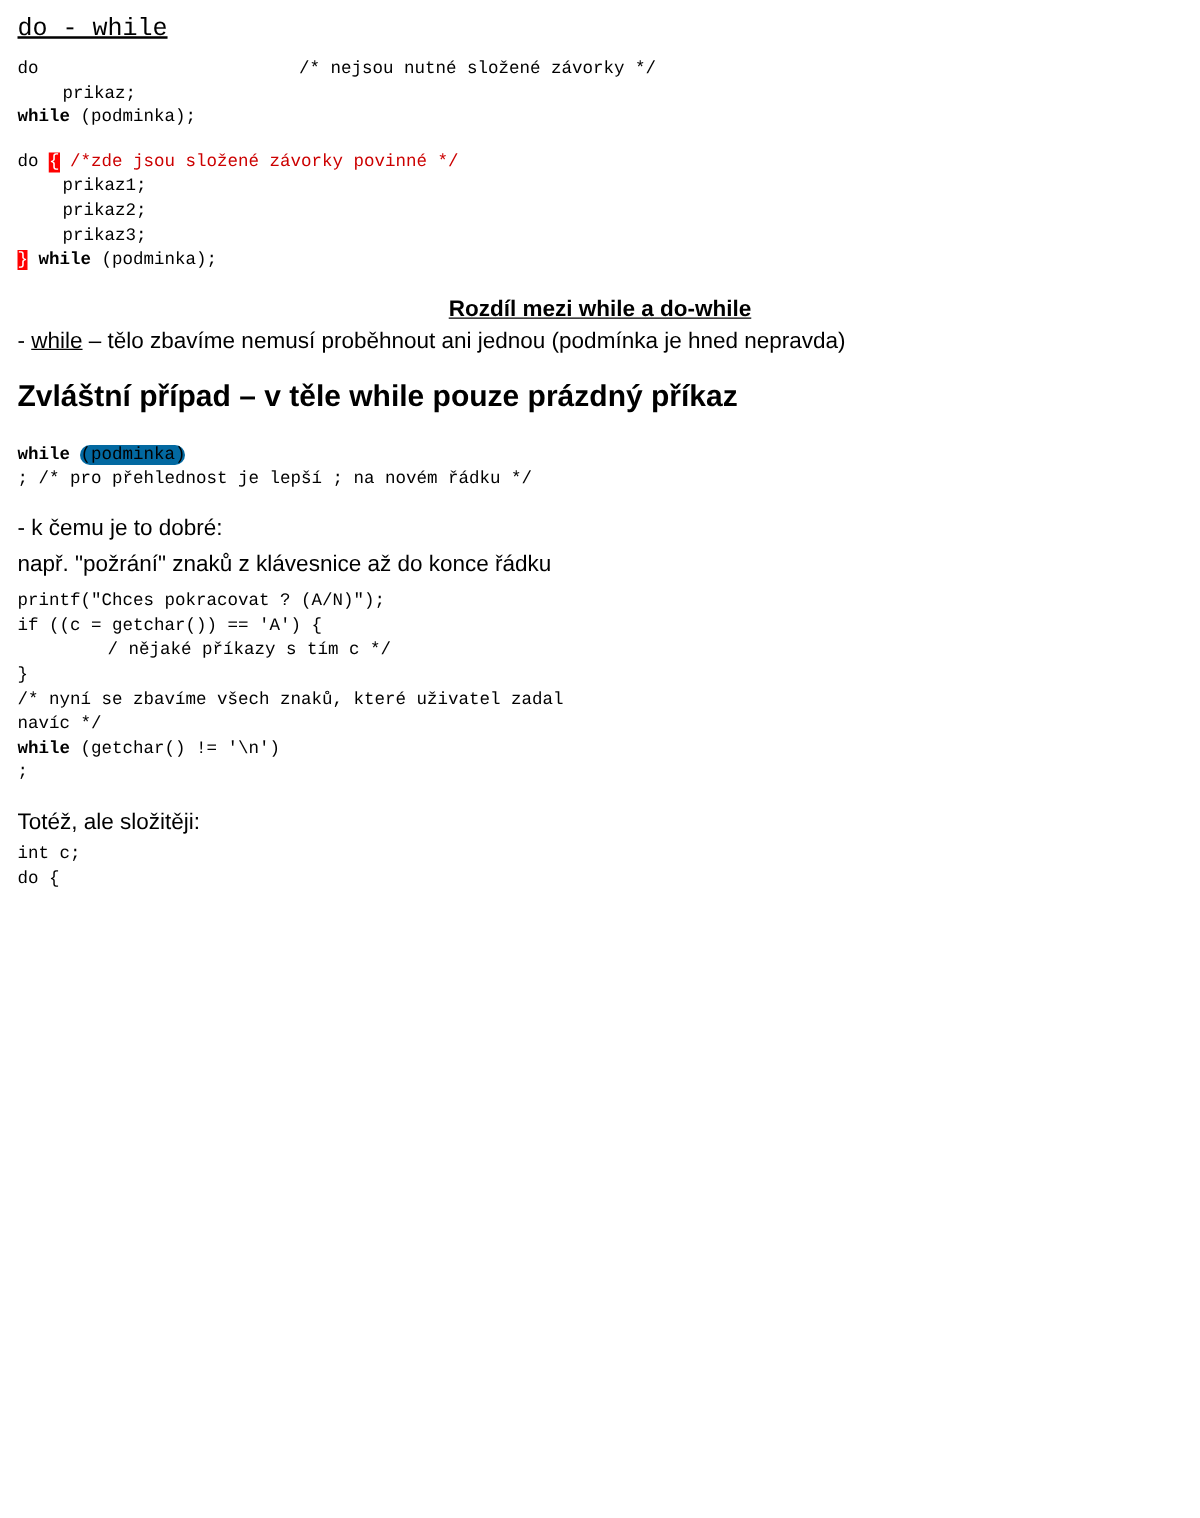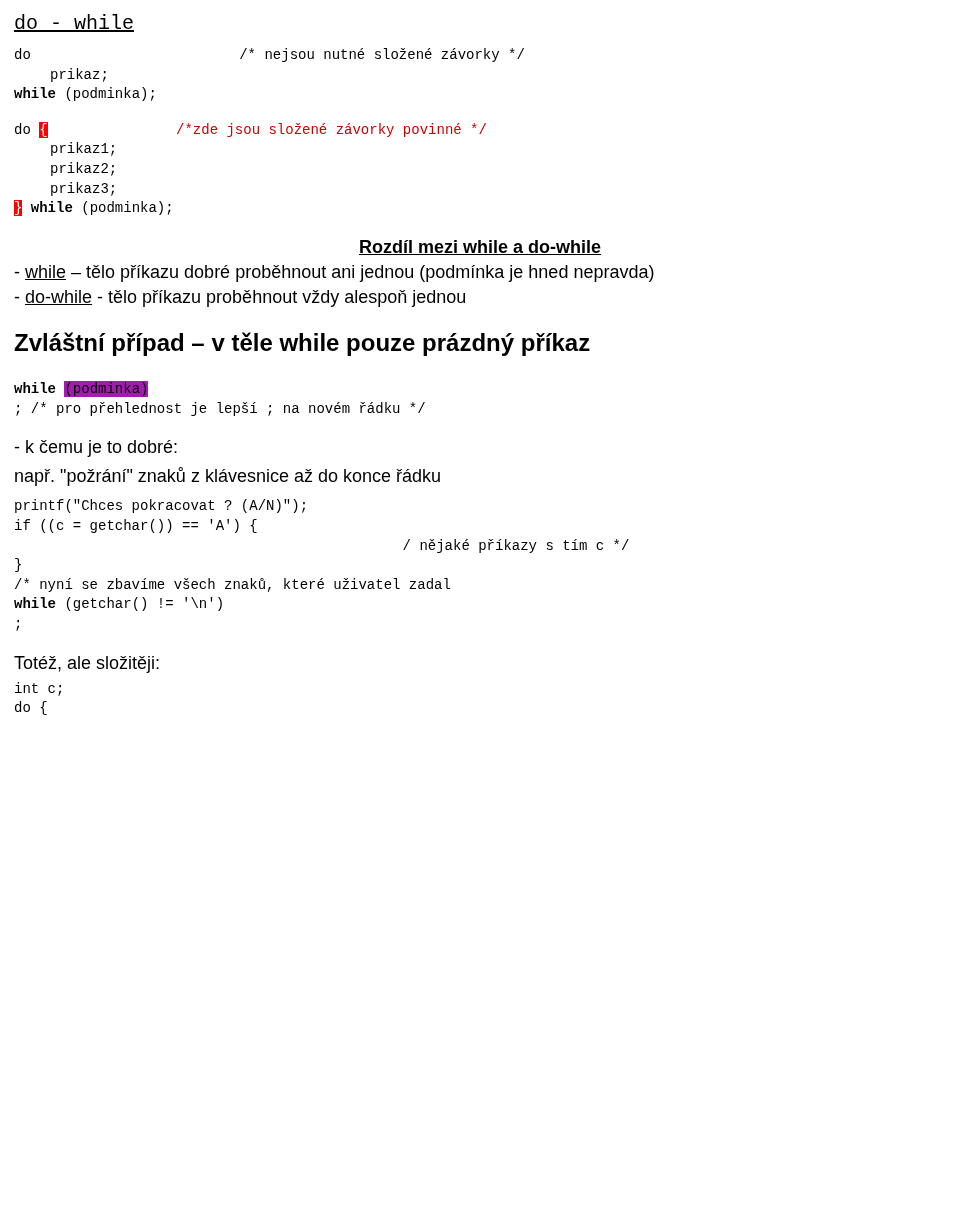--- a/index.html
+++ b/index.html
@@ -32,35 +32,35 @@
     .code-block {
       font-family: 'Courier New', Courier, monospace;
       font-size: 14px;
       color: #000000;
     }
     .highlight-red {
       background-color: #ff0000;
       color: #ffffff;
     }
     .highlight-green {
-      background-color: #a21caf;
+      background-color: #0369a1;
       color: #000000;
+      border-radius: 10px;
     }
     .comment-red {
       color: #cc0000;
     }
     .section {
       margin-bottom: 8px;
     }
     .indent1 {
       margin-left: 36px;
     }
     .indent2 {
       margin-left: 72px;
-      text-align: center;
     }
     .normal-text {
       font-family: Arial, sans-serif;
       font-size: 18px;
       text-align: center;
     }
     .dash-item {
       font-family: Arial, sans-serif;
       font-size: 18px;
       margin-left: 0px;
@@ -98,39 +98,36 @@
     <div>
       <span class="bold">while</span><span> (podminka);</span>
     </div>
   </div>
 
   <div style="margin-top: 16px;"></div>
 
   <div class="section code-block">
     <div>
       <span>do </span><span class="highlight-red">{</span>
-      <span style="margin-left: 120px; font-family: Liberation Mono, monospace;" class="comment-red">/*zde jsou složené závorky povinné */</span>
+      <span style=" font-family: Liberation Mono, monospace;" class="comment-red">/*zde jsou složené závorky povinné */</span>
     </div>
     <div class="indent1">prikaz1;</div>
     <div class="indent1">prikaz2;</div>
     <div class="indent1">prikaz3;</div>
     <div>
       <span class="highlight-red">}</span><span class="bold"> while</span><span> (podminka);</span>
     </div>
   </div>
 
   <div style="margin-top: 16px;"></div>
 
   <div class="section">
     <div class="normal-text bold underline">Rozdíl mezi while a do-while</div>
     <div class="dash-item">
-      <span>- </span><span class="underline">while</span><span> – tělo příkazu dobré proběhnout ani jednou (podmínka je hned nepravda)</span>
-    </div>
-    <div class="dash-item">
-      <span>- </span><span class="underline">do-while</span><span> - tělo příkazu proběhnout vždy alespoň jednou</span>
+      <span>- </span><span class="underline">while</span><span> – tělo zbavíme nemusí proběhnout ani jednou (podmínka je hned nepravda)</span>
     </div>
   </div>
 
   <div style="margin-top: 16px;"></div>
 
   <div class="section">
     <div class="special-heading">Zvláštní případ – v těle while pouze prázdný příkaz</div>
     <div class="code-block">
       <div>
         <span class="bold">while</span>
@@ -148,20 +145,21 @@
   <div class="section">
     <div class="normal-para">- k čemu je to dobré:</div>
     <div class="normal-para">např. "požrání" znaků z klávesnice až do konce řádku</div>
     <div style="margin-top: 8px;"></div>
     <div class="code-block">
       <div>printf("Chces pokracovat ? (A/N)");</div>
       <div>if ((c = getchar()) == 'A') {</div>
       <div class="indent2">/ nějaké příkazy s tím c */</div>
       <div>}</div>
       <div>/* nyní se zbavíme všech znaků, které uživatel zadal</div>
+      <div>navíc */</div>
       <div><span class="bold">while</span> (getchar() != '\n')</div>
       <div>;</div>
     </div>
   </div>
 
   <div style="margin-top: 16px;"></div>
 
   <div class="section">
     <div class="normal-para">Totéž, ale složitěji:</div>
     <div class="code-block">

